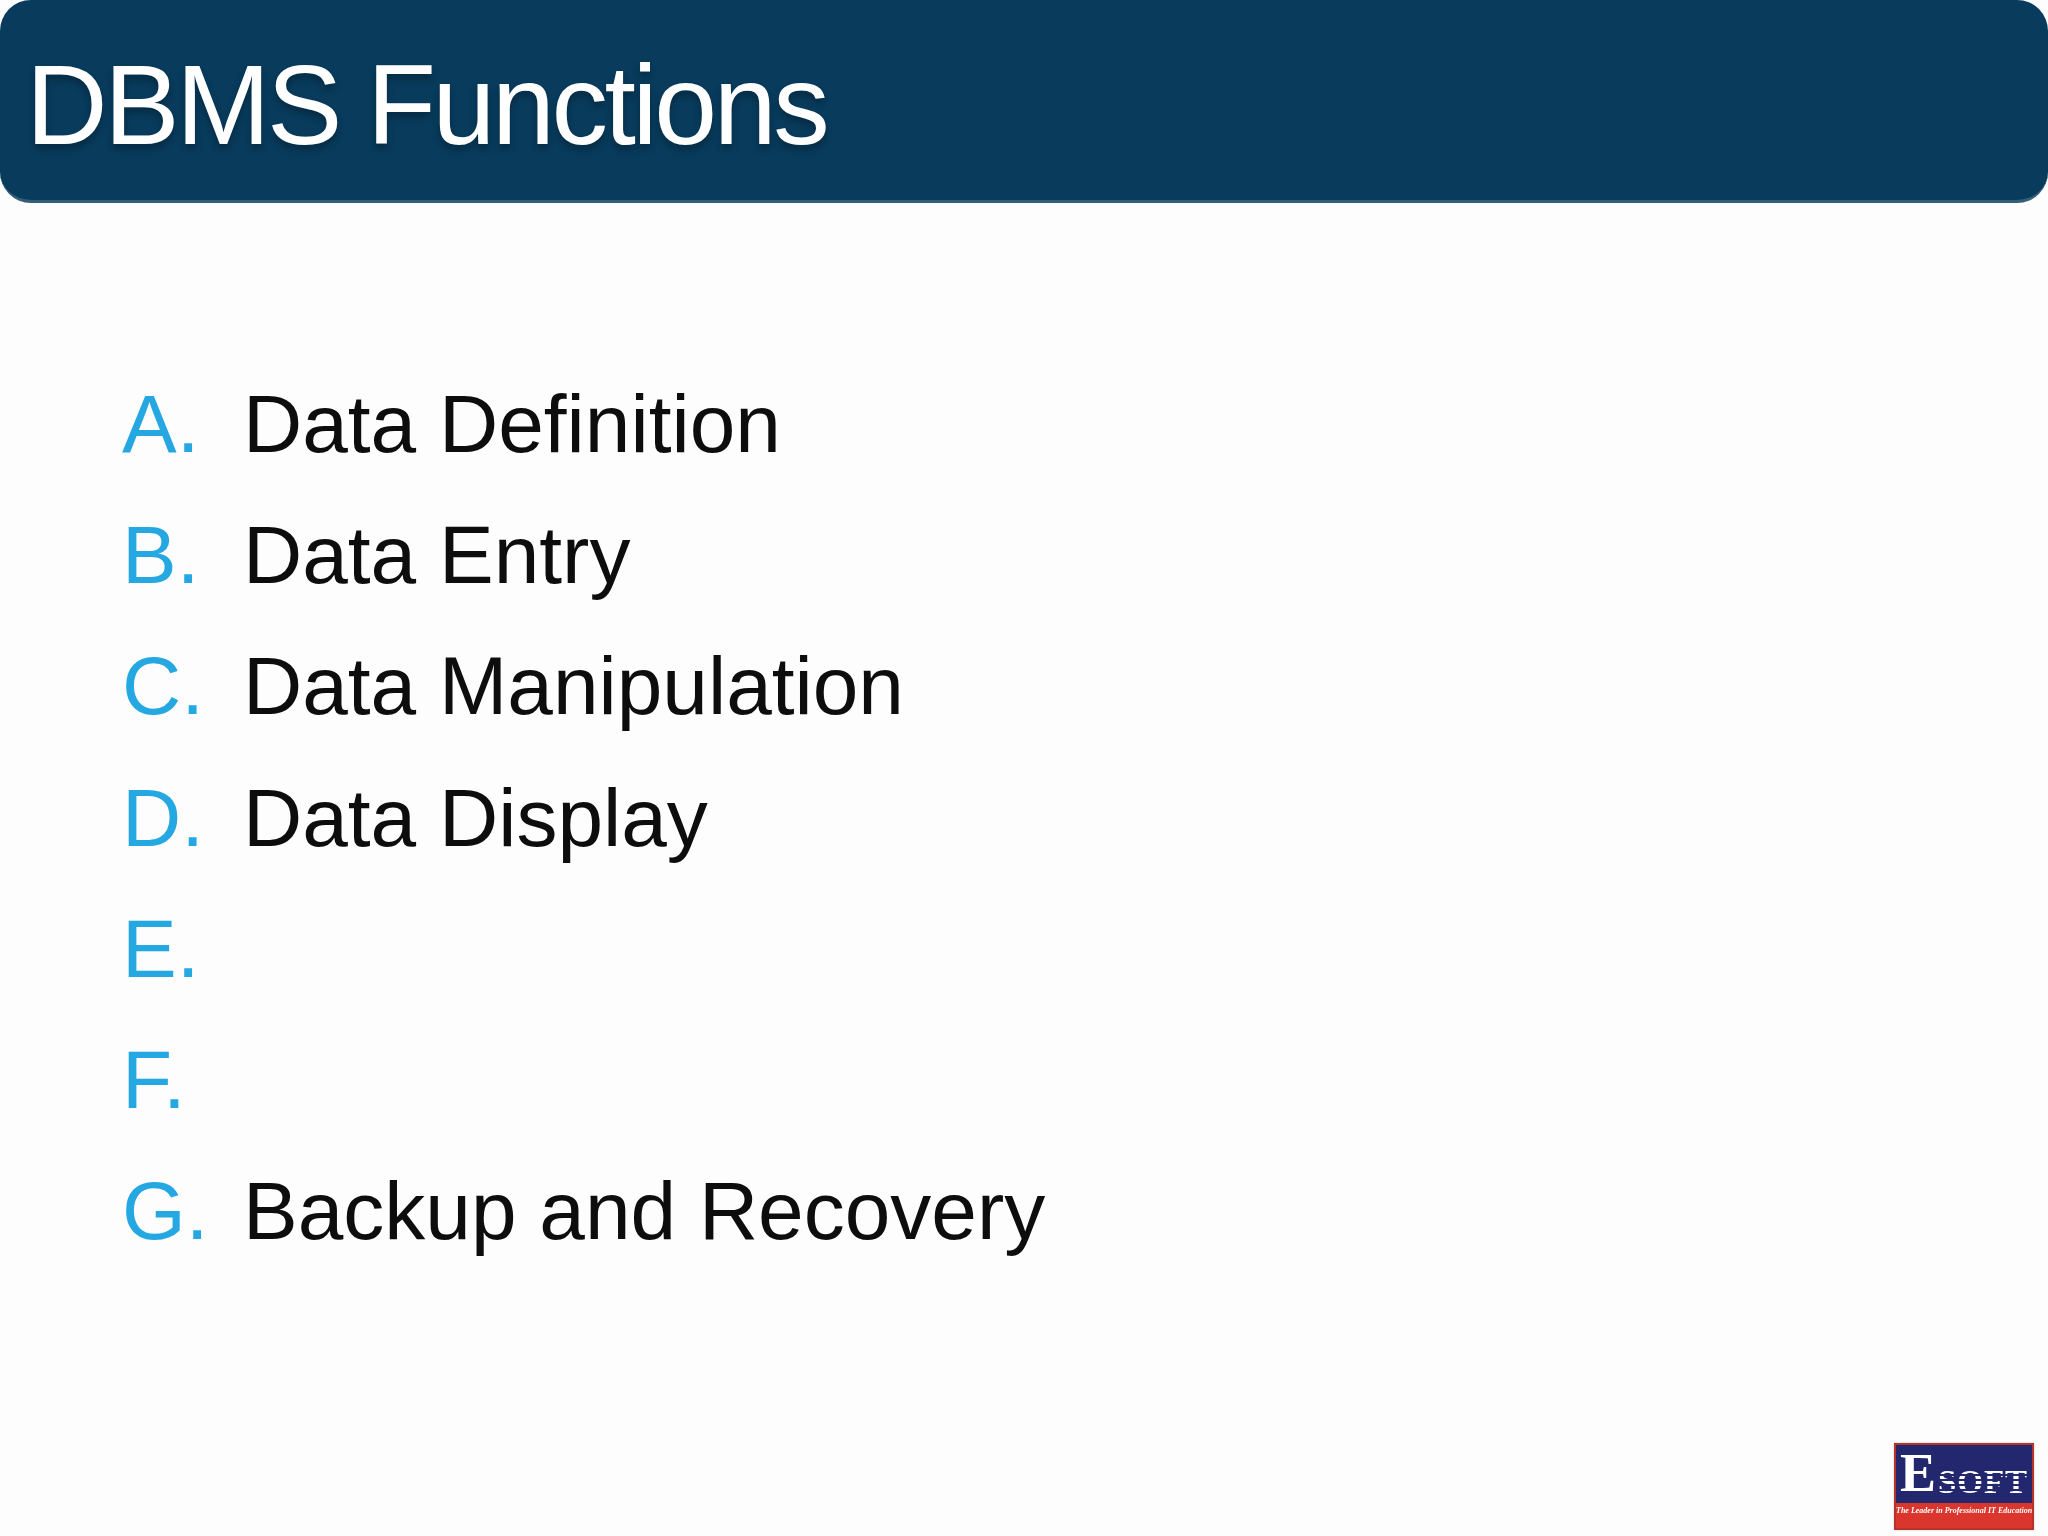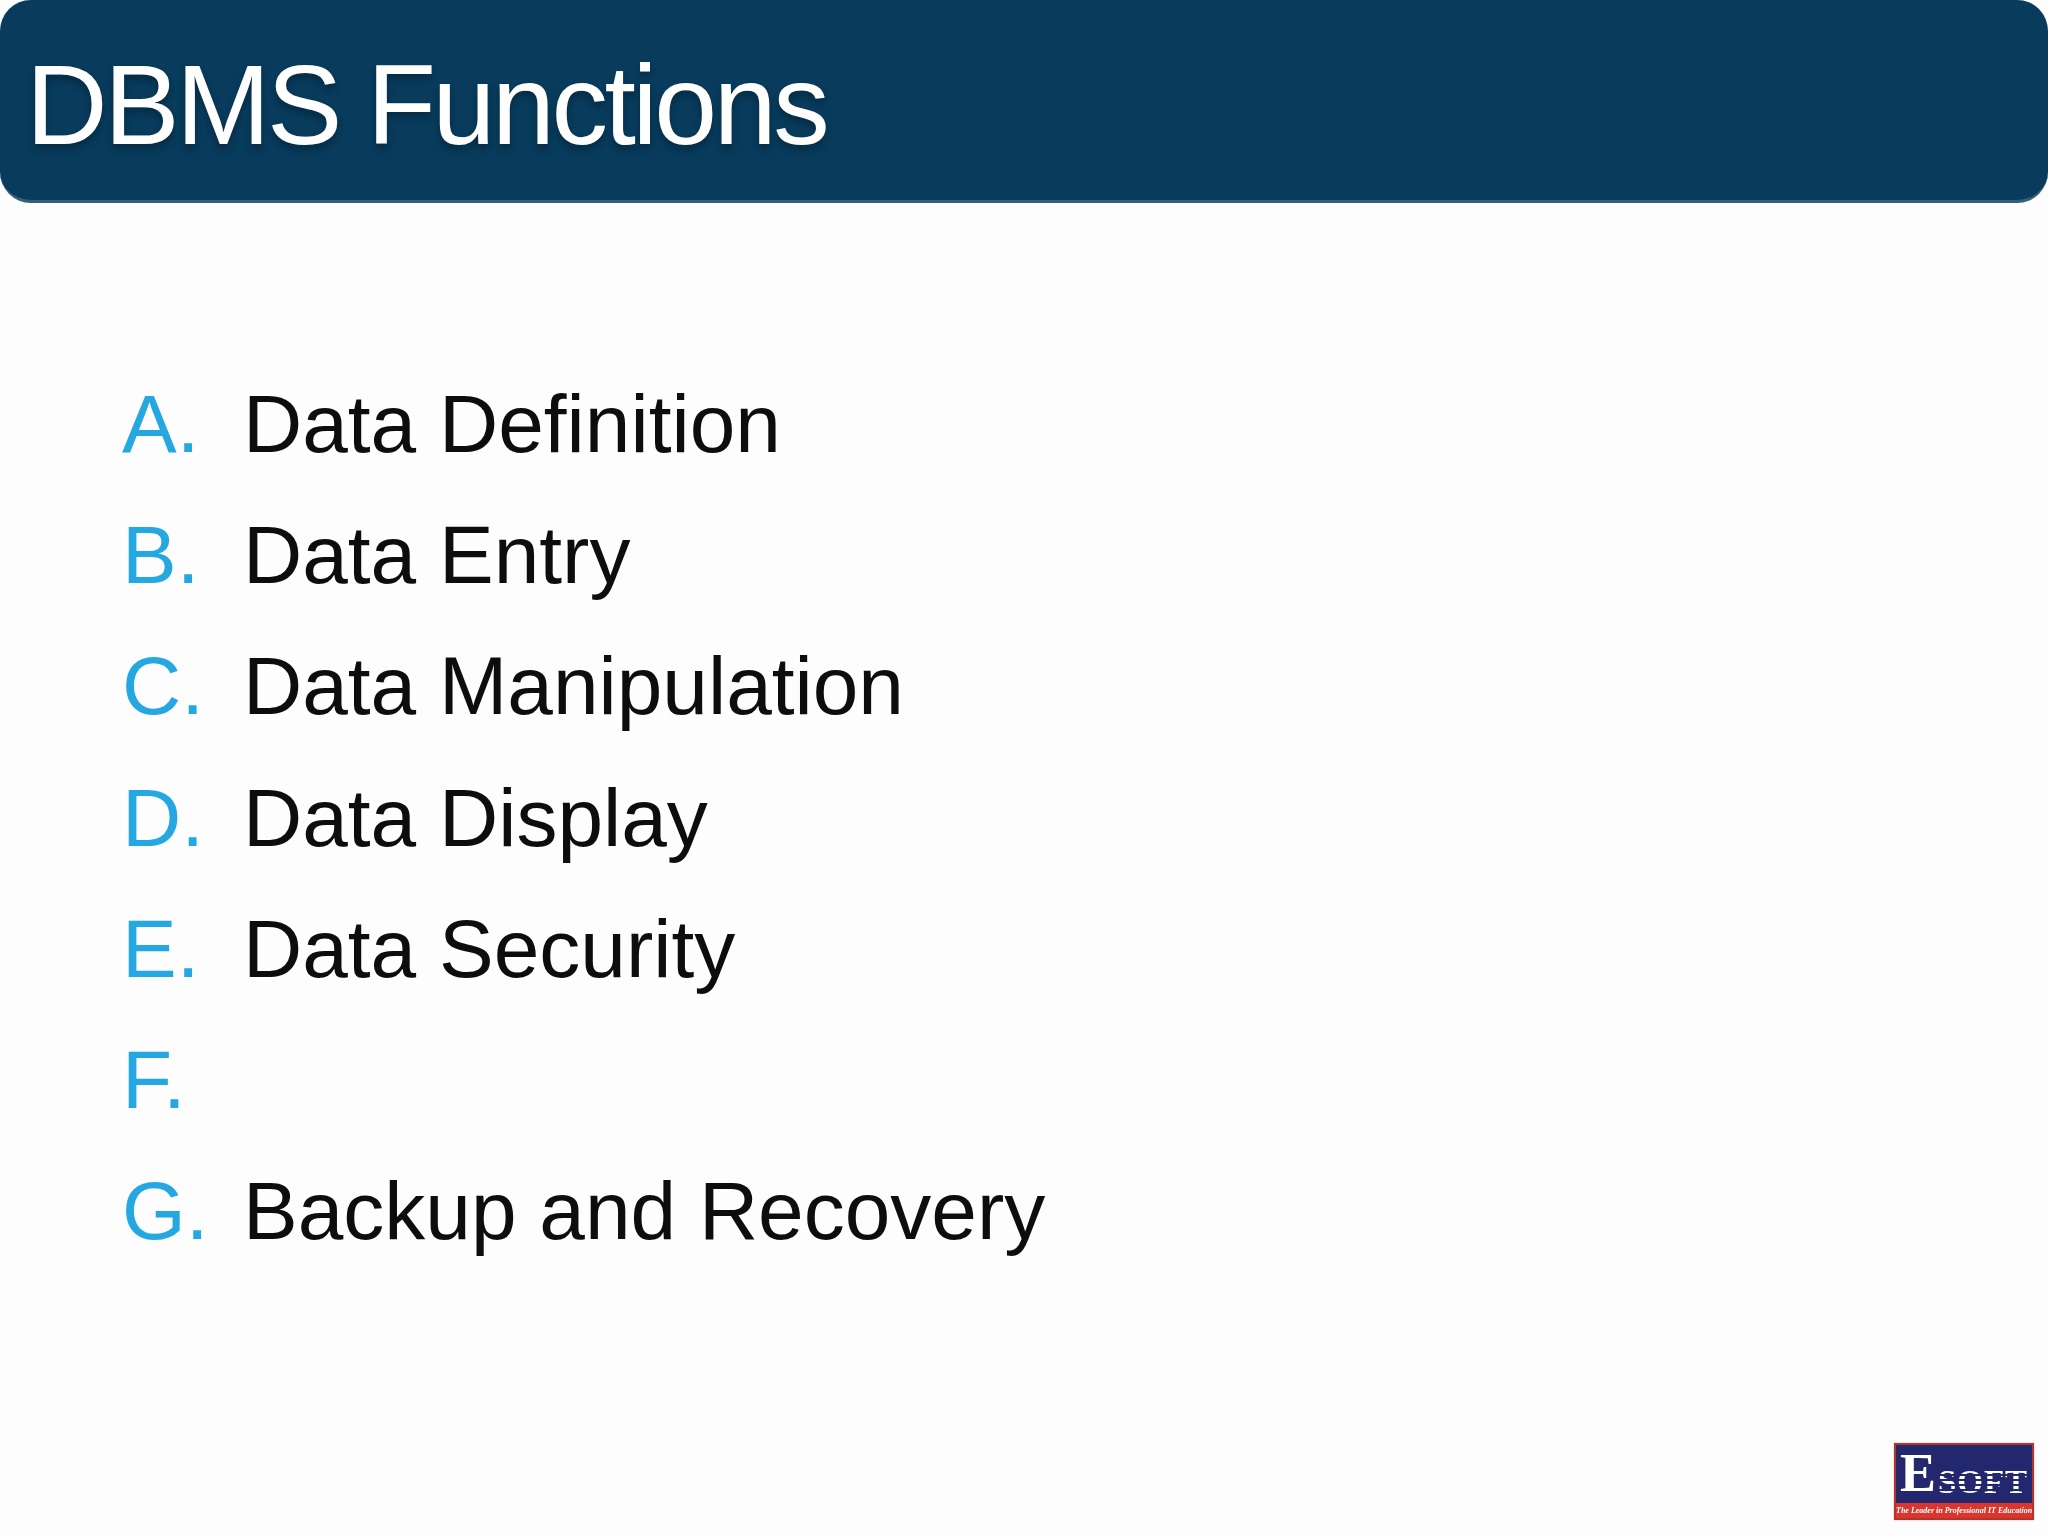--- a/index.html
+++ b/index.html
@@ -111,21 +111,21 @@
     position: absolute;
     inset: 0;
     background: repeating-linear-gradient(
       to bottom,
       transparent 0 3px,
       var(--logo_navy, #23276d) 3px 5px
     );
     pointer-events: none;
   }
   .logo-banner {
-    height: 15px;
+    height: 25px;
     background: var(--logo_red, #da362e);
     color: #ffffff;
     font-family: "Liberation Serif", serif;
     font-style: italic;
     font-weight: 700;
     font-size: 8px;
     line-height: 15px;
     text-align: center;
     white-space: nowrap;
     overflow: hidden;
@@ -152,21 +152,20 @@
     <li>
       <span class="marker">C.</span>
       <span class="label">Data Manipulation</span>
     </li>
     <li>
       <span class="marker">D.</span>
       <span class="label">Data Display</span>
     </li>
     <li>
       <span class="marker">E.</span>
-      <span class="label">Data Security</span>
     </li>
     <li>
       <span class="marker">F.</span>
     </li>
     <li>
       <span class="marker">G.</span>
       <span class="label">Backup and Recovery</span>
     </li>
   </ol>
 

